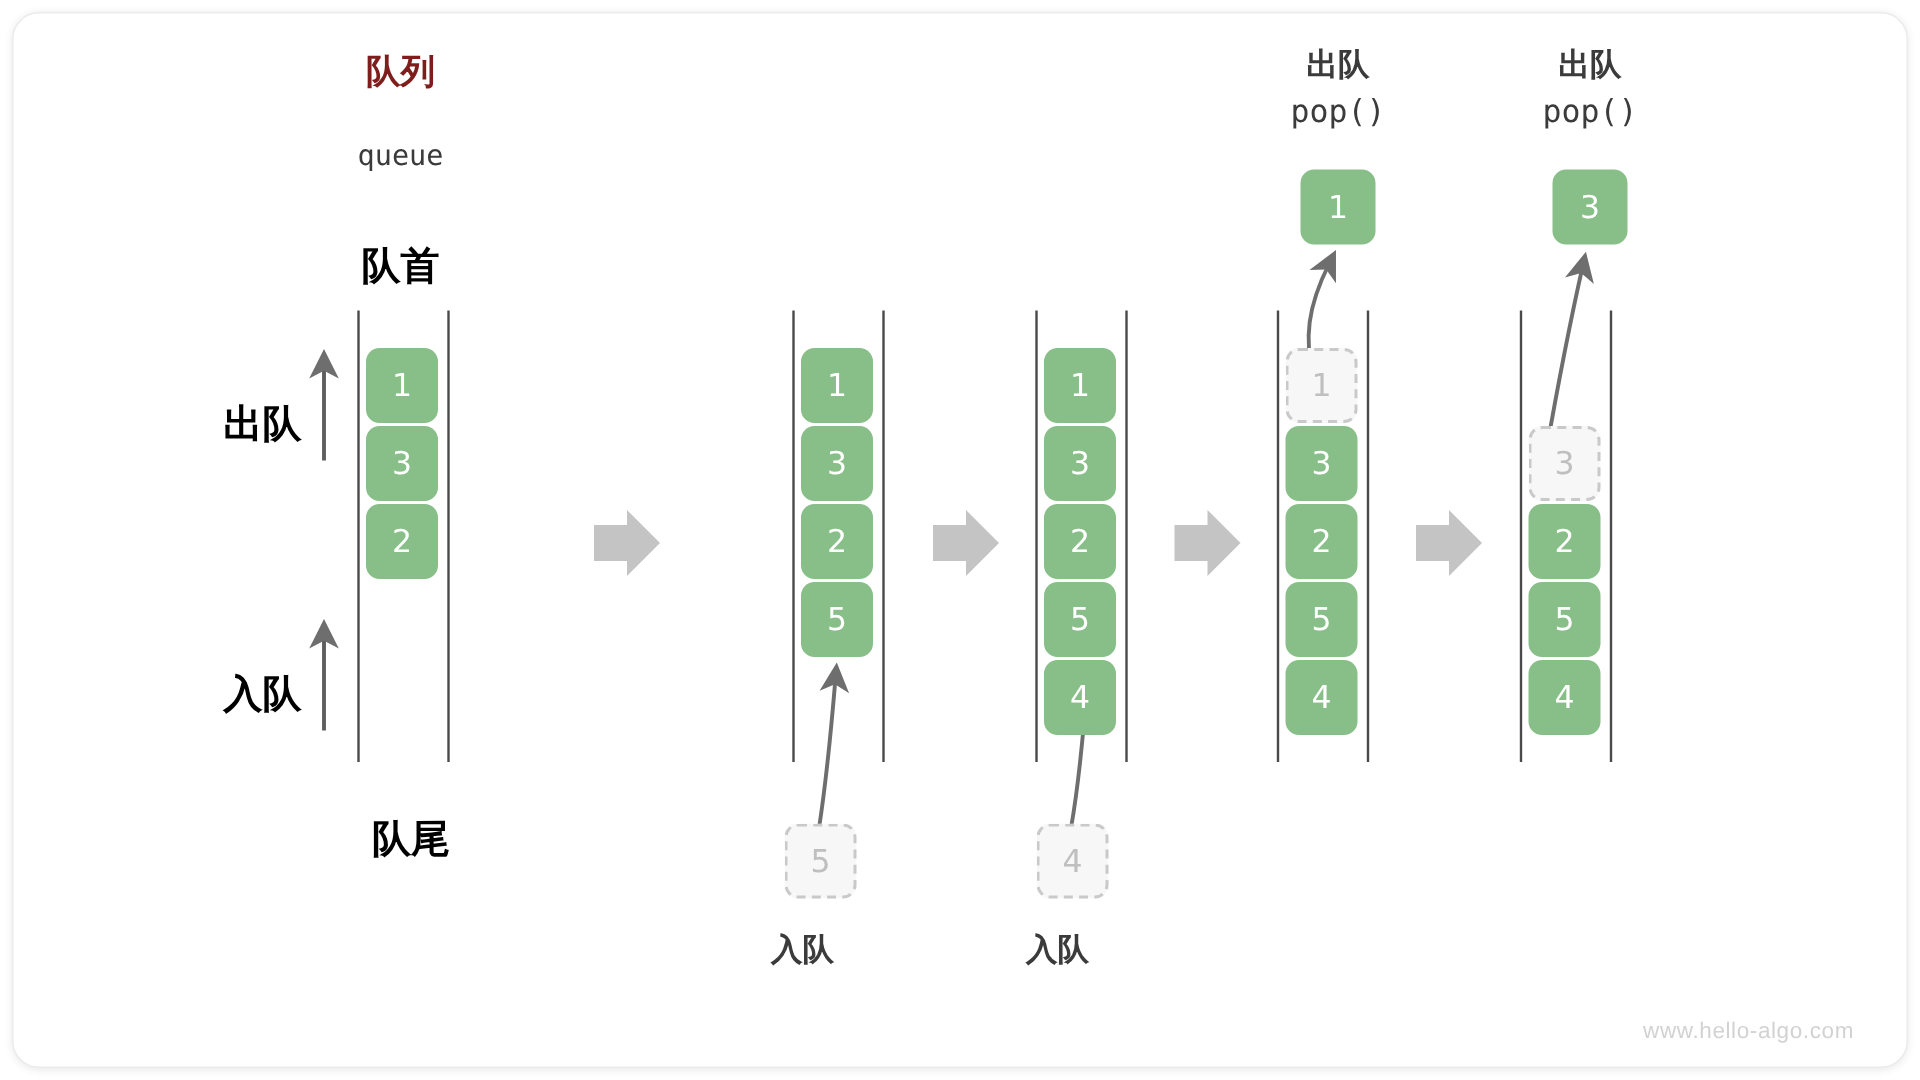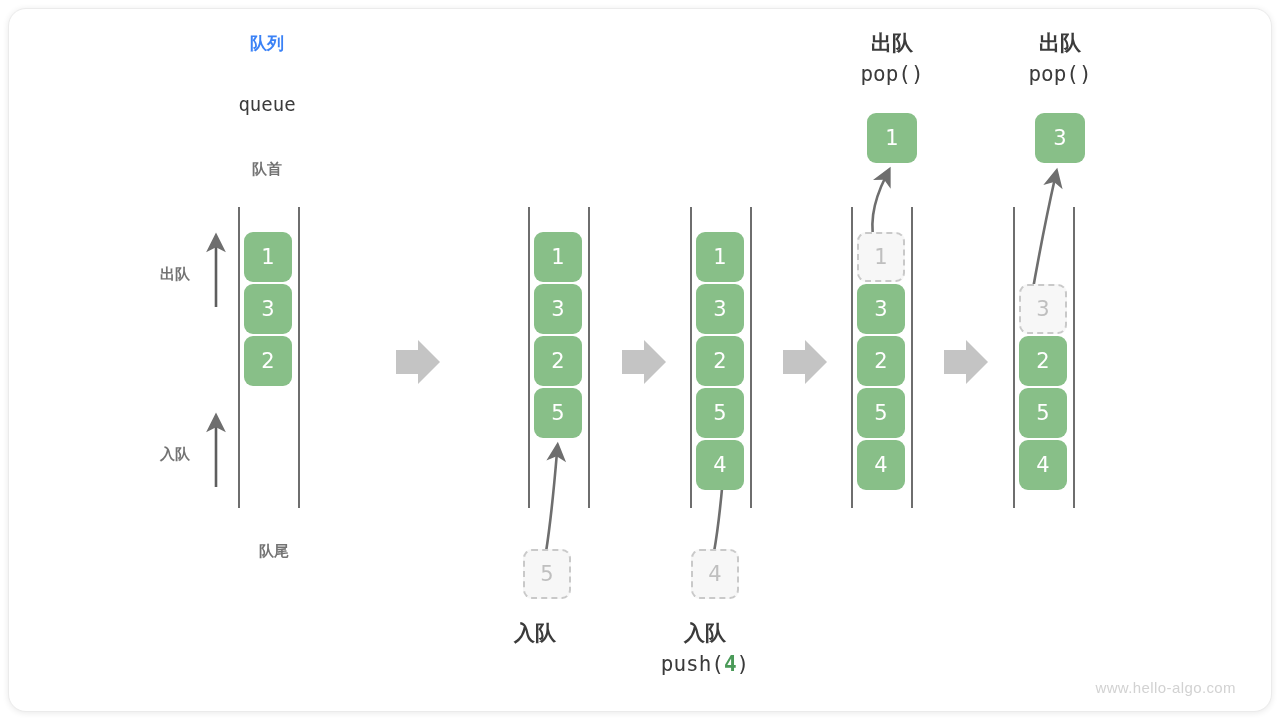--- a/index.html
+++ b/index.html
@@ -43,22 +43,22 @@
   
   .cjk {
     font-family: "DejaVu Sans", "Liberation Sans", sans-serif;
     font-weight: bold;
   }
   .mono {
     font-family: "DejaVu Sans Mono", "Liberation Mono", monospace;
   }
   .title-cn {
     position: absolute;
-    color: #3b82f6;
-    font-size: 17px;
+    color: #7f1d1d;
+    font-size: 23px;
     text-align: center;
     white-space: nowrap;
   }
   .title-en {
     position: absolute;
     color: #3b3b3b;
     font-size: 19px;
     text-align: center;
     white-space: nowrap;
   }
@@ -77,22 +77,22 @@
   }
   .hdr .l2 {
     display: block;
     font-size: 21px;
     font-family: "DejaVu Sans Mono", "Liberation Mono", monospace;
     line-height: 32px;
   }
   .hdr .num { color: #4a9a58; font-weight: bold; }
   .side-label {
     position: absolute;
-    color: #737373;
-    font-size: 15px;
+    color: #000000;
+    font-size: 26px;
     font-family: Liberation Serif, serif;
     font-weight: bold;
     white-space: nowrap;
     text-align: center;
   }
   .watermark {
     position: absolute;
     right: 44px;
     bottom: 24px;
     color: #d2d2d2;
@@ -196,21 +196,20 @@
   <div class="hdr" style="left:1000px; top:28px; width:120px;">
     <span class="l1">出队</span>
     <span class="l2"><span>pop(</span><span class="num"></span><span>)</span></span>
   </div>
 
   <div class="hdr" style="left:475px; top:618px; width:120px;">
     <span class="l1">入队</span>
   </div>
   <div class="hdr" style="left:645px; top:618px; width:120px;">
     <span class="l1">入队</span>
-    <span class="l2"><span>push(</span><span class="num">4</span><span>)</span></span>
   </div>
 
   <div>
     <div class="cell" style="left:244px; top:232px;">1</div>
     <div class="cell" style="left:244px; top:284px;">3</div>
     <div class="cell" style="left:244px; top:336px;">2</div>
   </div>
 
   <div>
     <div class="cell" style="left:534px; top:232px;">1</div>

